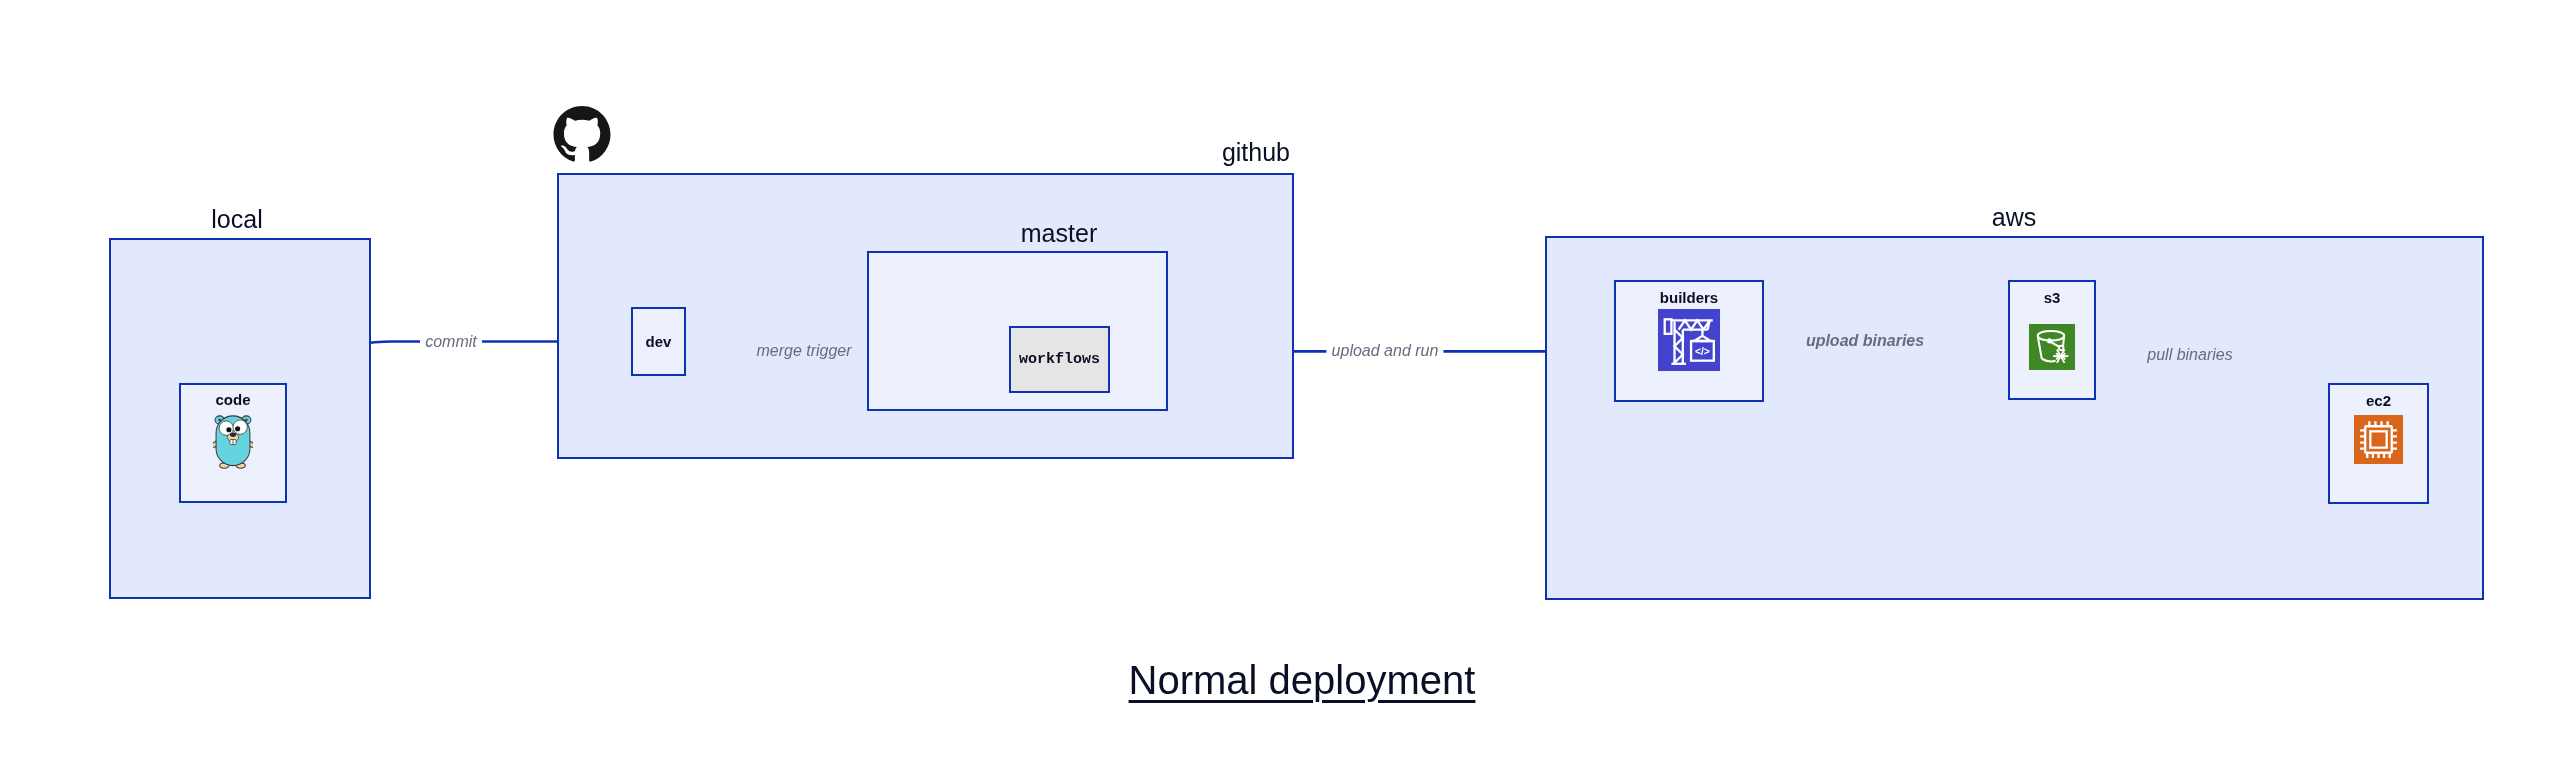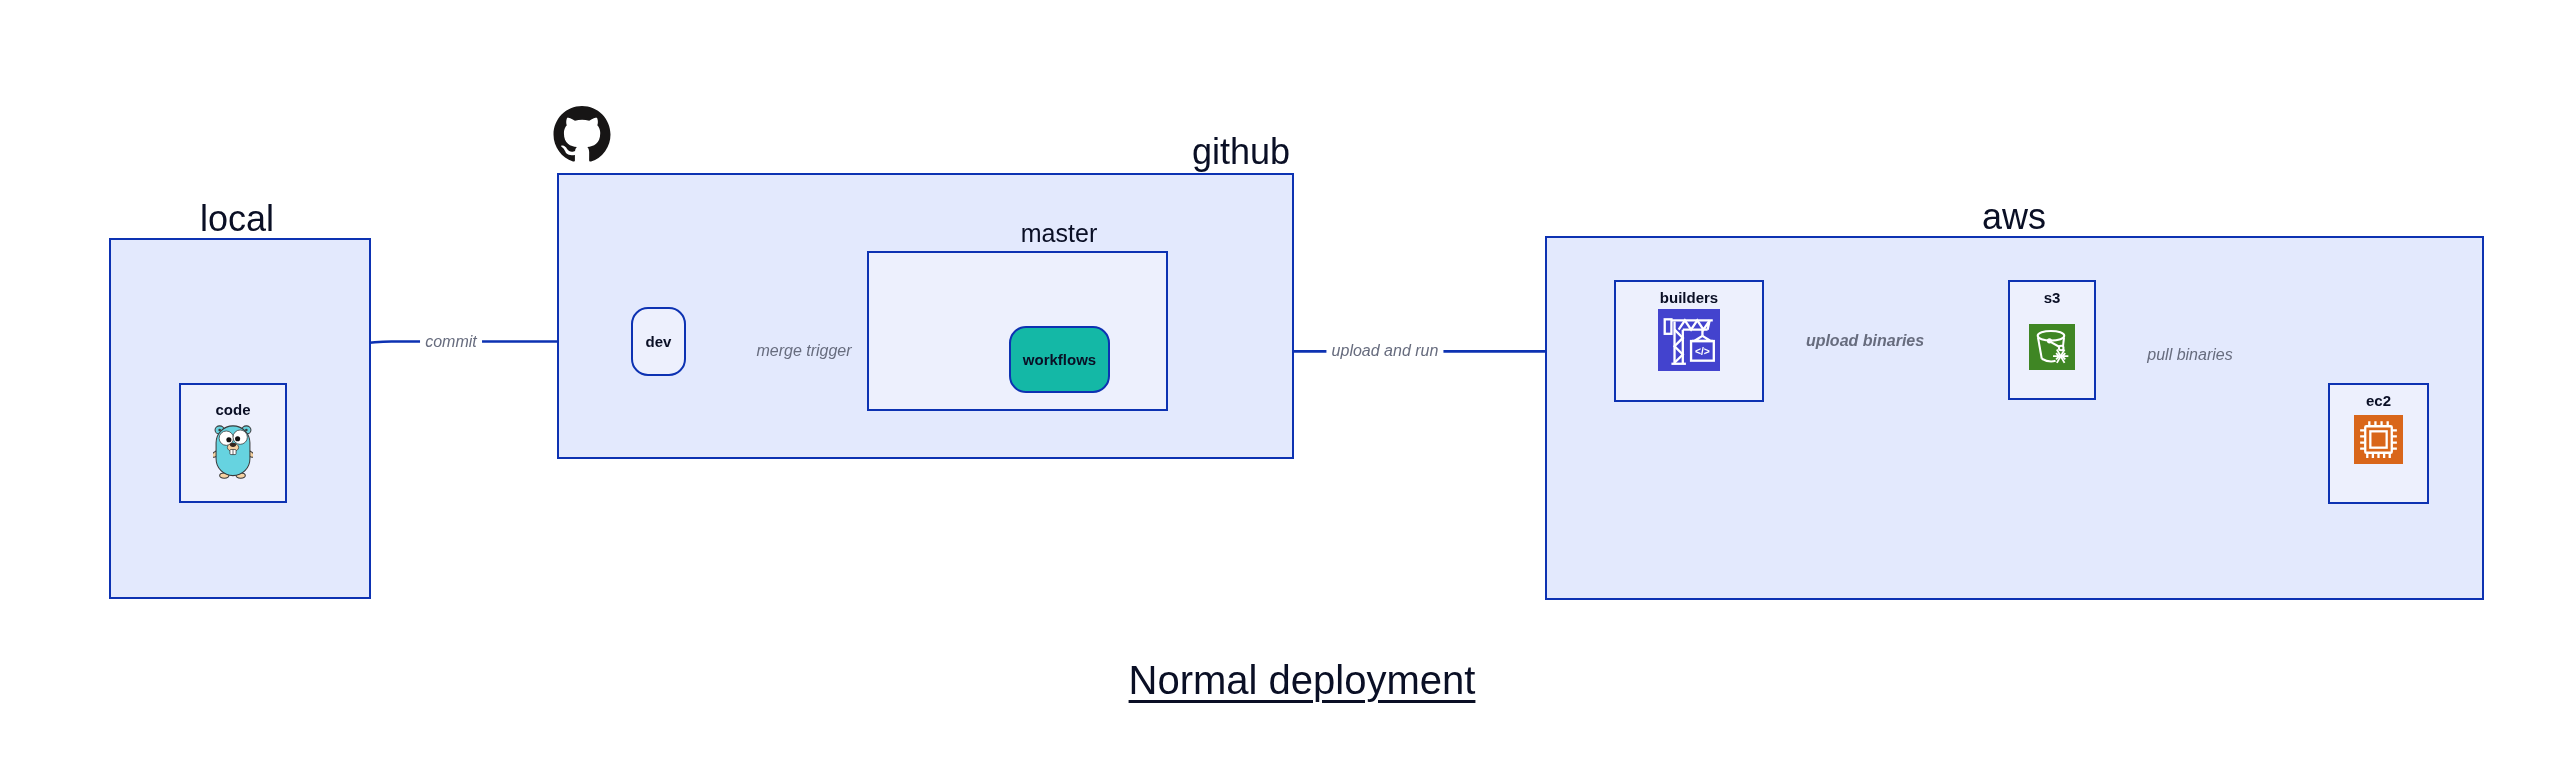--- a/index.html
+++ b/index.html
@@ -3,24 +3,24 @@
 <meta charset="utf-8">
 <style>
   html,body{margin:0;padding:0;background:#fff;}
   .canvas{position:relative;width:2604px;height:781px;background:#ffffff;overflow:hidden;
           font-family:"Liberation Sans",sans-serif;}
   .edge-layer{position:absolute;left:0;top:0;width:2604px;height:781px;}
   .container{position:absolute;box-sizing:border-box;background:#E3E9FD;border:2.6px solid #0D32B2;}
   .container.nested{background:#EDF0FD;}
   .node{position:absolute;box-sizing:border-box;background:#EDF0FD;border:2.6px solid #0D32B2;
         display:flex;flex-direction:column;align-items:center;}
-  .node.inner{background:#14b8a6;}
-  .node.centered{justify-content:center;border-radius:17px;}
+  .node.inner{background:#e5e5e5;font-family:Liberation Mono, monospace;}
+  .node.centered{justify-content:center;}
   .node-label{font-weight:700;color:#0A0F25;font-size:15px;line-height:17.5px;text-align:center;}
-  .container-label{position:absolute;color:#0A0F25;font-size:36px;line-height:30px;white-space:nowrap;}
+  .container-label{position:absolute;color:#0A0F25;font-size:25px;line-height:30px;white-space:nowrap;}
   .center-x{transform:translateX(-50%);}
   .edge-label{position:absolute;transform:translate(-50%,-50%);font-style:italic;color:#676C7E;
               font-size:16px;line-height:20.6px;white-space:nowrap;padding:0 5.2px;}
   .edge-label.on-white{background:#ffffff;}
   .edge-label.on-fill{background:#E3E9FD;}
   .diagram-title{position:absolute;color:#0A0F25;font-size:40px;line-height:47px;white-space:nowrap;
                  text-decoration:underline;text-decoration-thickness:3.1px;text-underline-offset:6.2px;}
   .icon-tile{margin-top:4.1px;}
   .gh-logo{position:absolute;left:553px;top:106px;width:58px;height:57px;}
 </style>
@@ -60,21 +60,21 @@
     <path fill="#171515" d="M8 0C3.58 0 0 3.58 0 8c0 3.54 2.29 6.53 5.47 7.59.4.07.55-.17.55-.38
       0-.19-.01-.82-.01-1.49-2.01.37-2.53-.49-2.69-.94-.09-.23-.48-.94-.82-1.13-.28-.15-.68-.52-.01-.53
       .63-.01 1.08.58 1.23.82.72 1.21 1.87.87 2.33.66.07-.52.28-.87.51-1.07-1.78-.2-3.64-.89-3.64-3.95
       0-.87.31-1.59.82-2.15-.08-.2-.36-1.02.08-2.12 0 0 .67-.21 2.2.82.64-.18 1.32-.27 2-.27.68 0
       1.36.09 2 .27 1.53-1.04 2.2-.82 2.2-.82.44 1.1.16 1.92.08 2.12.51.56.82 1.27.82 2.15 0
       3.07-1.87 3.75-3.65 3.95.29.25.54.73.54 1.48 0 1.07-.01 1.93-.01 2.2 0 .21.15.46.55.38A8.01
       8.01 0 0 0 16 8c0-4.42-3.58-8-8-8z"></path>
   </svg>
 
   <div class="node" style="left:179px;top:383px;width:108px;height:120px;">
-    <div class="node-label" style="margin-top:16px;">code</div>
+    <div class="node-label" style="margin-top:6px;">code</div>
     <svg class="icon-tile" width="40" height="56" viewBox="0 0 78 108">
       <g stroke="#3a3a3a" stroke-width="2">
         <ellipse cx="13" cy="13" rx="9" ry="8" fill="#66D3E0"></ellipse>
         <ellipse cx="65" cy="13" rx="9" ry="8" fill="#66D3E0"></ellipse>
         <circle cx="13" cy="13" r="2.5" fill="#3a3a3a" stroke="none"></circle>
         <circle cx="65" cy="13" r="2.5" fill="#3a3a3a" stroke="none"></circle>
         <ellipse cx="5" cy="60" rx="8" ry="4.5" fill="#F6D2A2" transform="rotate(-35 5 60)"></ellipse>
         <ellipse cx="73" cy="60" rx="8" ry="4.5" fill="#F6D2A2" transform="rotate(35 73 60)"></ellipse>
         <ellipse cx="22" cy="102" rx="9" ry="5" fill="#F6D2A2"></ellipse>
         <ellipse cx="54" cy="102" rx="9" ry="5" fill="#F6D2A2"></ellipse>

